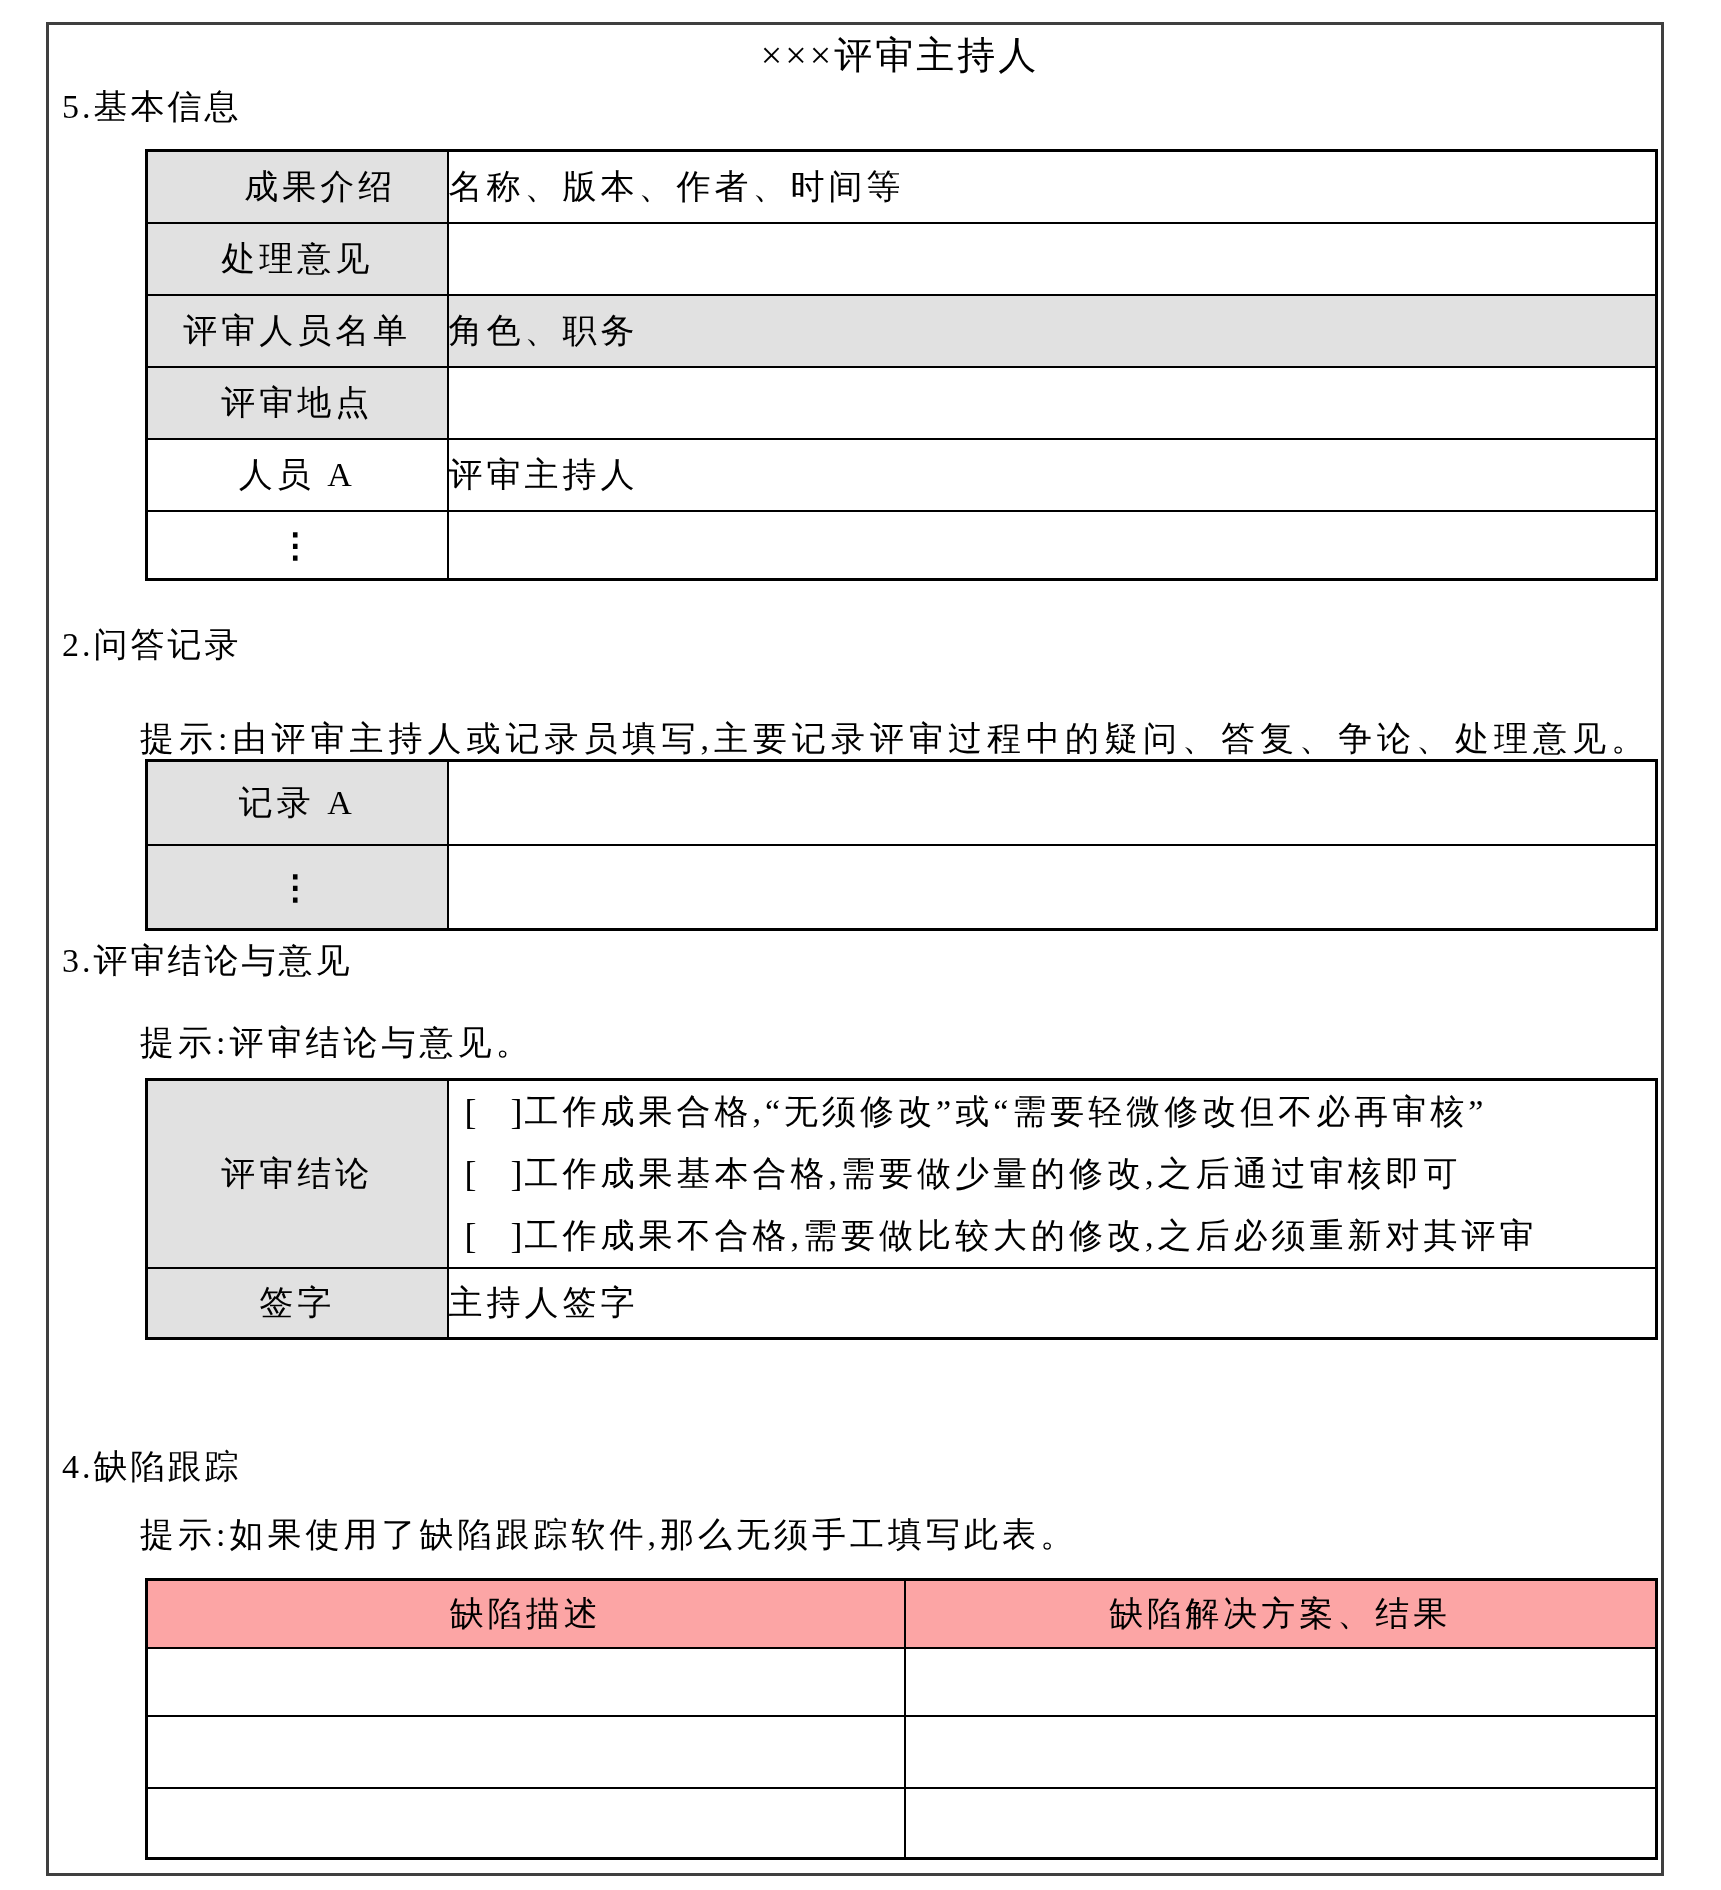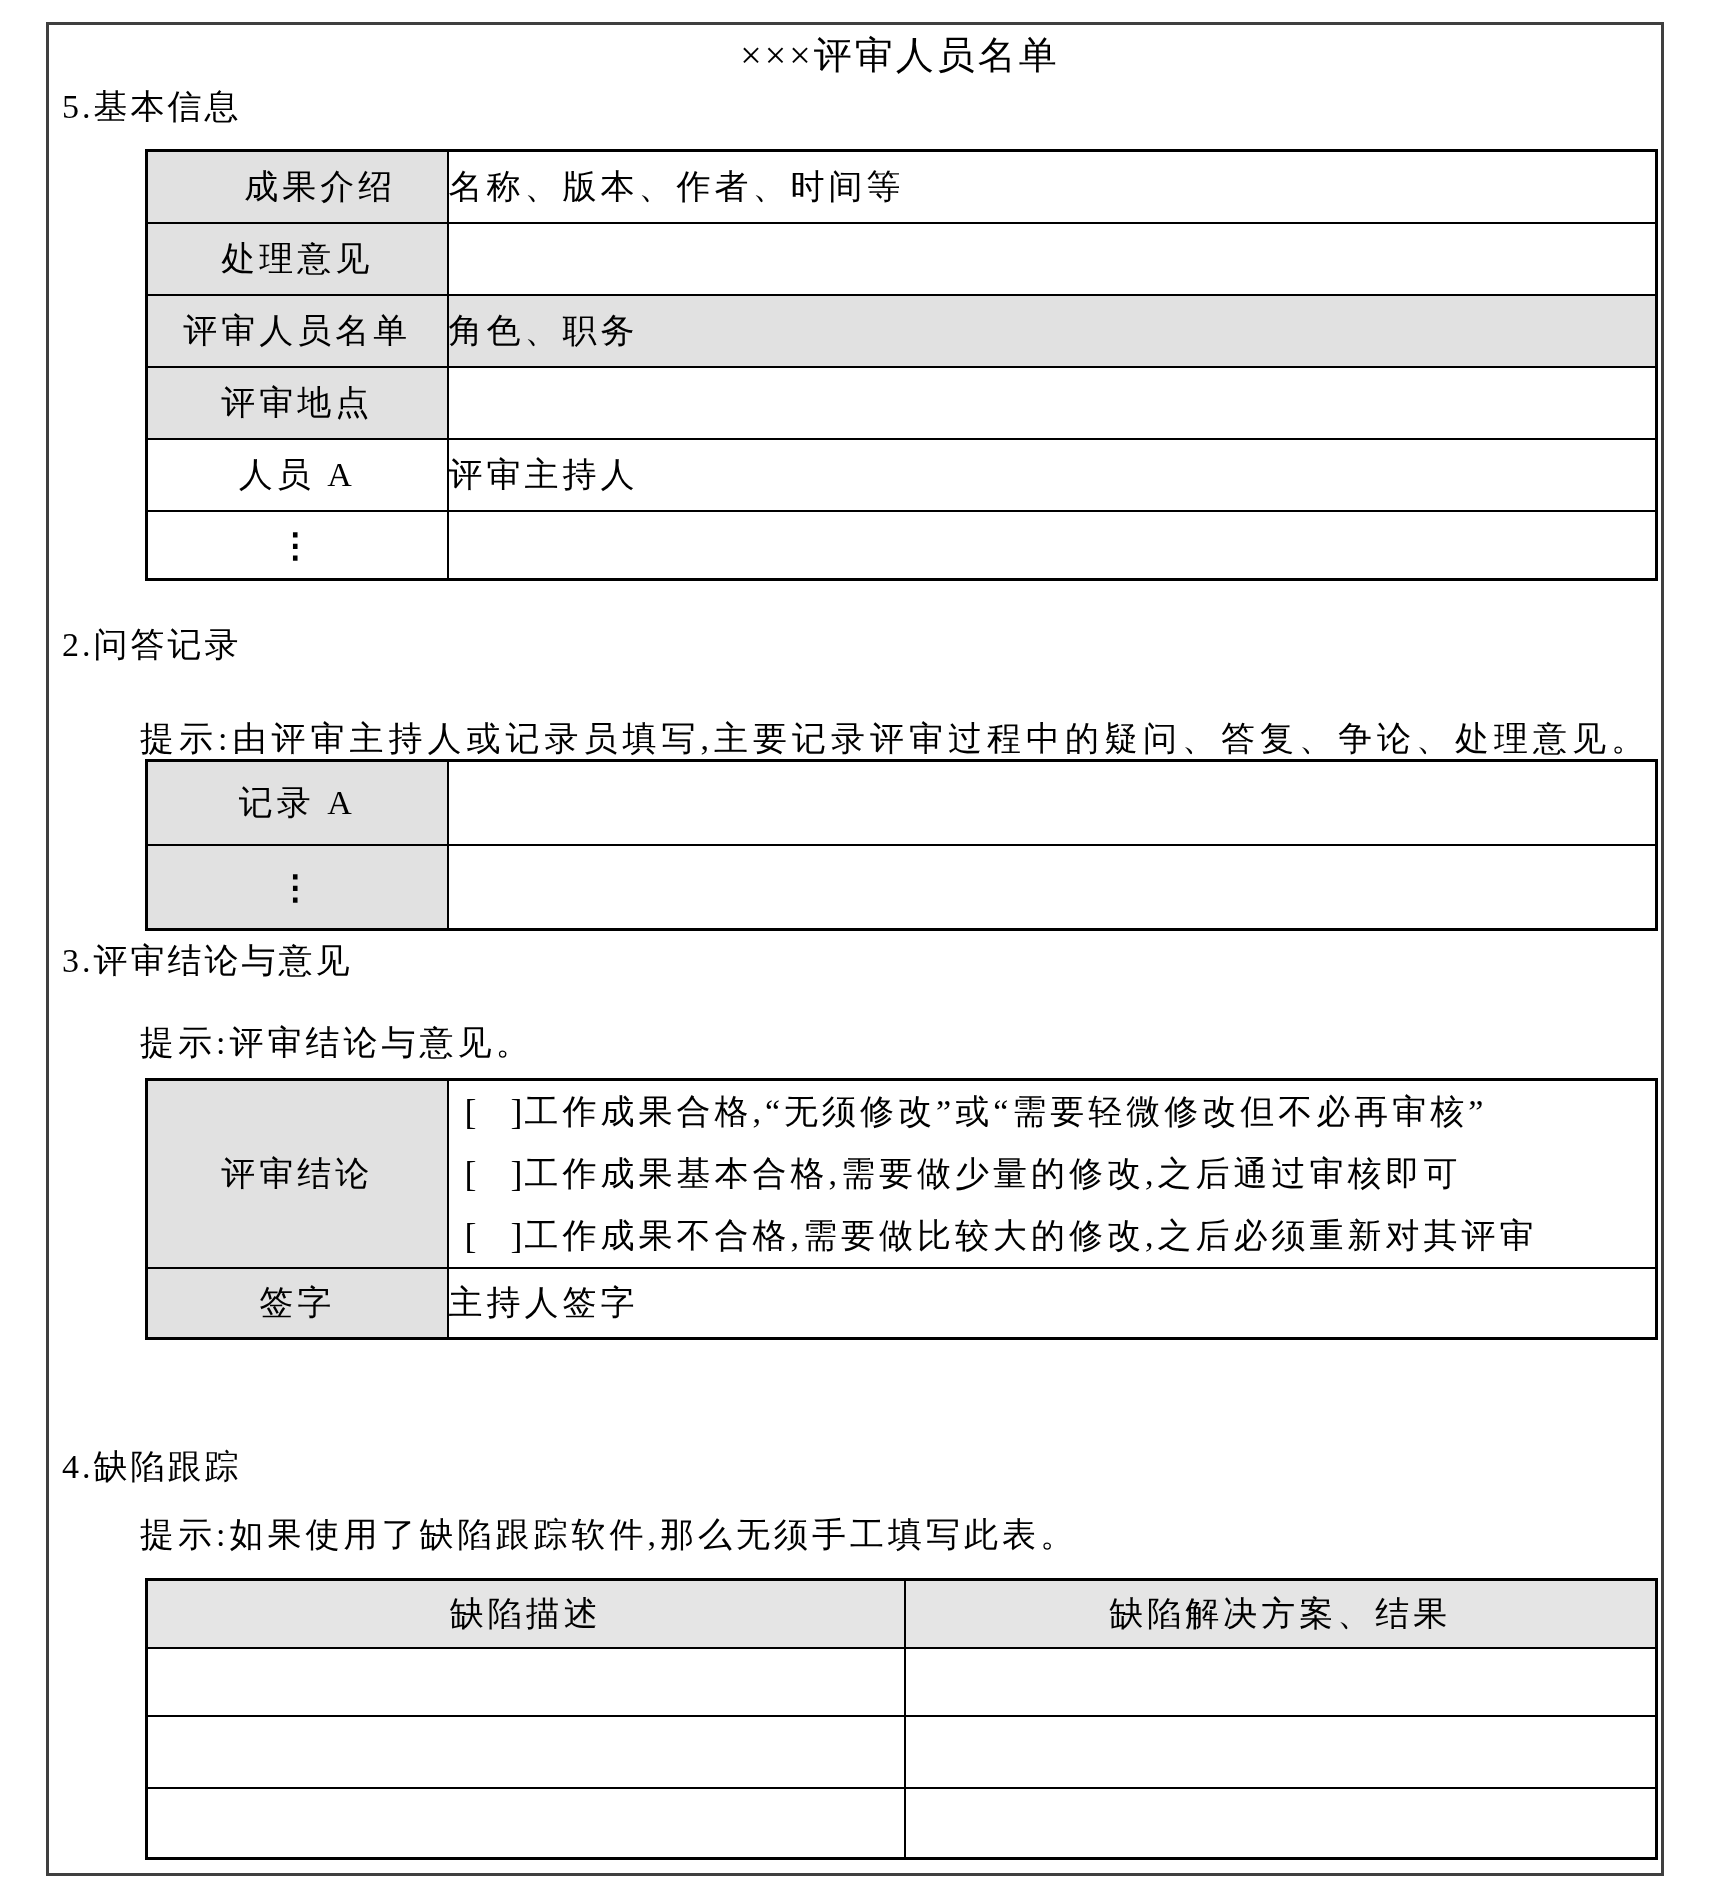--- a/index.html
+++ b/index.html
@@ -27,33 +27,33 @@
     position:absolute;border-collapse:collapse;table-layout:fixed;
     border:3px solid #000;background:#fff;
   }
   table.t td{
     border:2px solid #000;vertical-align:middle;
     font-size:34px;letter-spacing:4px;padding:0;overflow:hidden;
   }
   td.lbl{background:#e1e1e1;text-align:center;}
   td.val{padding-left:26px;}
   td.val.shade{background:#e1e1e1;}
-  td.hdr{background:#e5e5e5;text-align:center;}
+  td.hdr{background:#fca5a5;text-align:center;}
   .ellipsis{font-size:34px;font-weight:bold;}
   .opt{display:flex;align-items:center;height:62px;padding-left:16px;white-space:nowrap;}
   .cb{font-size:36px;letter-spacing:0;}
   .cbgap{display:inline-block;width:34px;}
   .optxt{font-size:34px;letter-spacing:4px;margin-left:2px;}
 </style>
 </head>
 <body>
 
 <div class="page-border"></div>
 
-<div class="doc-title">×××评审人员名单</div>
+<div class="doc-title">×××评审主持人</div>
 
 <div class="sec-heading" style="top:84px;">5.基本信息</div>
 
 <table class="t" style="left:145px;top:149px;width:1510px;">
   <colgroup>
       <col style="width:301px;">
       <col style="width:1209px;">
     </colgroup>
   <tbody>
     <tr>

